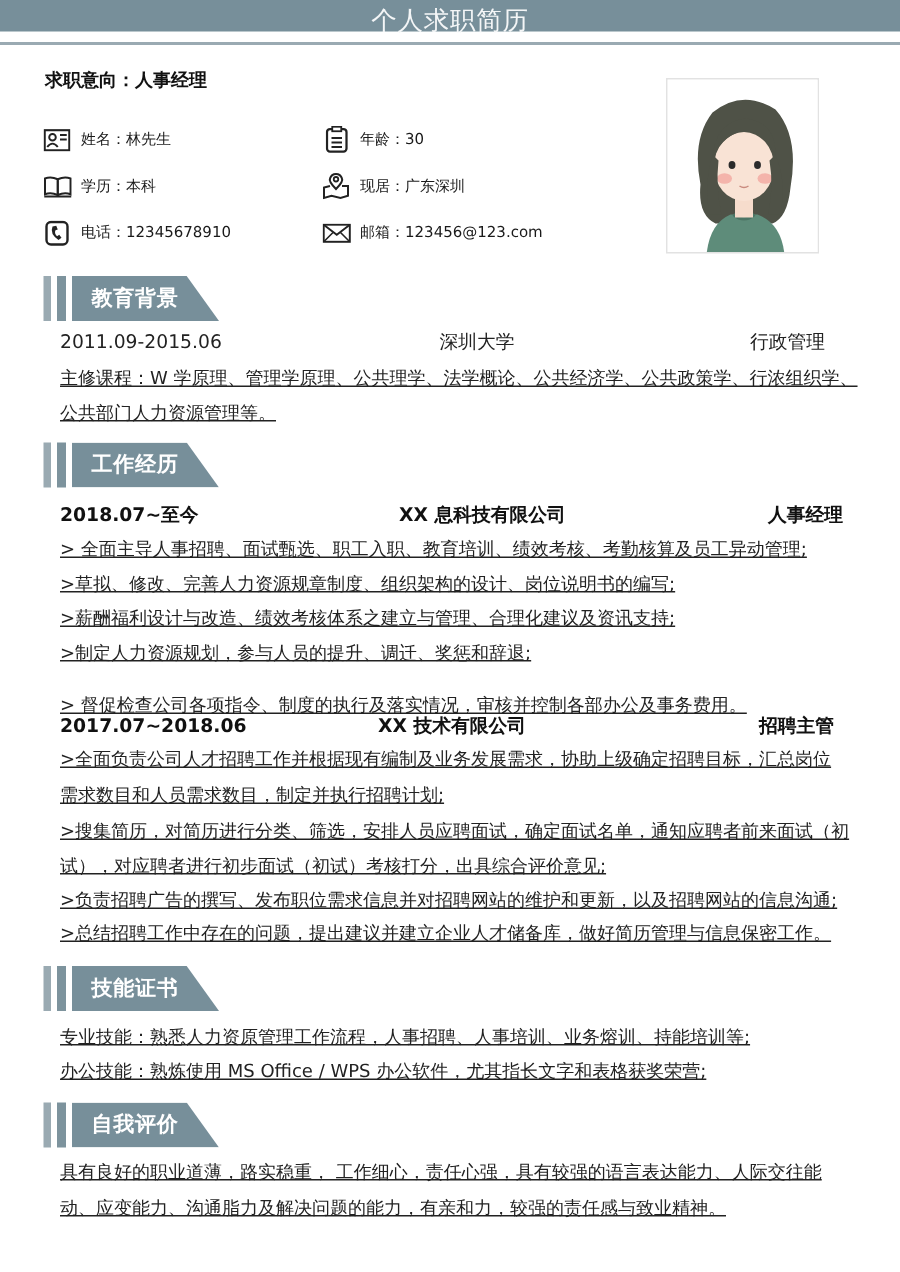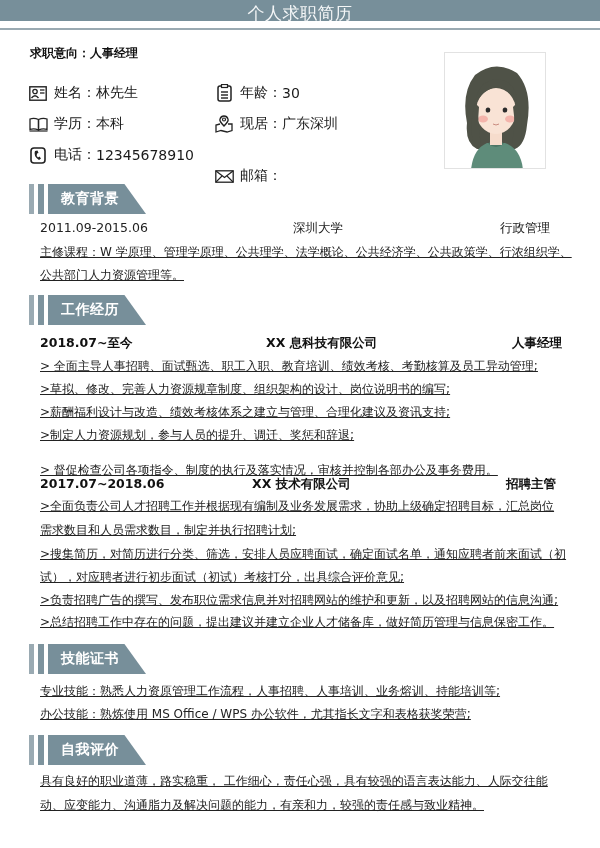--- a/index.html
+++ b/index.html
@@ -5,21 +5,21 @@
   * { box-sizing: border-box; margin: 0; padding: 0; }
   html, body { width: 600px; height: 848px; background: #ffffff; overflow: hidden; }
   body { font-family: "DejaVu Sans", "Liberation Sans", sans-serif; color: #1a1a1a; position: relative; }
 
   .title-bar { position: absolute; left: 0; top: 0; width: 600px; height: 21px; background: #778f9a; }
   .title-bar .title { position: absolute; left: 0; right: 0; top: 2px; text-align: center; color: #f4f6f7; font-size: 17px; letter-spacing: 0.5px; }
   .title-line { position: absolute; left: 0; top: 28px; width: 600px; height: 2px; background: #9aaab2; }
 
   .objective { position: absolute; left: 30px; top: 45px; font-size: 12px; font-weight: bold; color: #111; }
 
-  .info-row { position: absolute; display: flex; align-items: center; font-size: 14px; color: #1a1a1a; }
+  .info-row { position: absolute; display: flex; align-items: center; font-size: 10px; color: #1a1a1a; }
   .info-row .icon { width: 20px; height: 18px; margin-right: 6px; display: inline-flex; align-items: center; justify-content: center; }
   .info-row svg { display: block; }
 
   .photo { position: absolute; left: 444px; top: 52px; width: 102px; height: 117px; border: 1px solid #e2e2e2; background: #fff; overflow: hidden; }
 
   .section-head { position: absolute; left: 29px; height: 30px; width: 140px; padding-left: 10px; }
   .section-head .bar1 { position: absolute; left: 0; top: 0; width: 5px; height: 30px; background: #9aaab2; }
   .section-head .bar2 { position: absolute; left: 9px; top: 0; width: 6px; height: 30px; background: #7d939d; }
   .section-head .tab { position: absolute; left: 19px; top: 0; width: 98px; height: 30px; background: #778f9a; clip-path: polygon(0 0, 78% 0, 100% 100%, 0 100%); }
   .section-head .label { position: absolute; left: 32px; top: 6px; font-size: 14px; font-weight: bold; color: #ffffff; letter-spacing: 0.5px; }
@@ -92,30 +92,31 @@
 <div class="info-row" style="left:28px; top:146px;">
   <span class="icon">
     <svg width="16" height="17" viewBox="0 0 16 17">
         <rect x="1" y="1" width="14" height="15" rx="3" fill="none" stroke="#222" stroke-width="1.6"></rect>
         <path d="M5 4 Q3 9 9 13 L11 11.5 L9.5 9.5 L8 10.5 Q6 8.5 7 6.5 L8.5 6 L7.5 3.5 Z" fill="#222"></path>
       </svg>
   </span>
   <span>电话：</span>
     <span>12345678910</span>
 </div>
-<div class="info-row" style="left:214px; top:146px;margin-top:21px;">
+<div class="info-row" style="left:214px; top:146px;">
   <span class="icon">
     <svg width="19" height="13" viewBox="0 0 19 13">
         <rect x="0.8" y="0.8" width="17.4" height="11.4" fill="none" stroke="#222" stroke-width="1.3"></rect>
         <path d="M1 1 L9.5 7.5 L18 1" fill="none" stroke="#222" stroke-width="1.3"></path>
         <path d="M1 12 L7 6" stroke="#222" stroke-width="1.1"></path>
         <path d="M18 12 L12 6" stroke="#222" stroke-width="1.1"></path>
       </svg>
   </span>
   <span>邮箱：</span>
+    <span>123456@123.com</span>
 </div>
 
 <div class="photo">
   <svg width="102" height="117" viewBox="0 0 102 117">
     <rect width="102" height="117" fill="#ffffff"></rect>
 
     <path d="M22 70 Q16 40 30 22 Q50 6 72 20 Q88 38 82 72 Q80 92 70 96 L32 96 Q20 90 22 70 Z" fill="#4f5247"></path>
 
     <path d="M26 117 Q28 96 42 90 L60 90 Q76 96 78 117 Z" fill="#5e8c7a"></path>
     <path d="M44 90 Q51 96 58 90" fill="none" stroke="#4c7565" stroke-width="2"></path>

